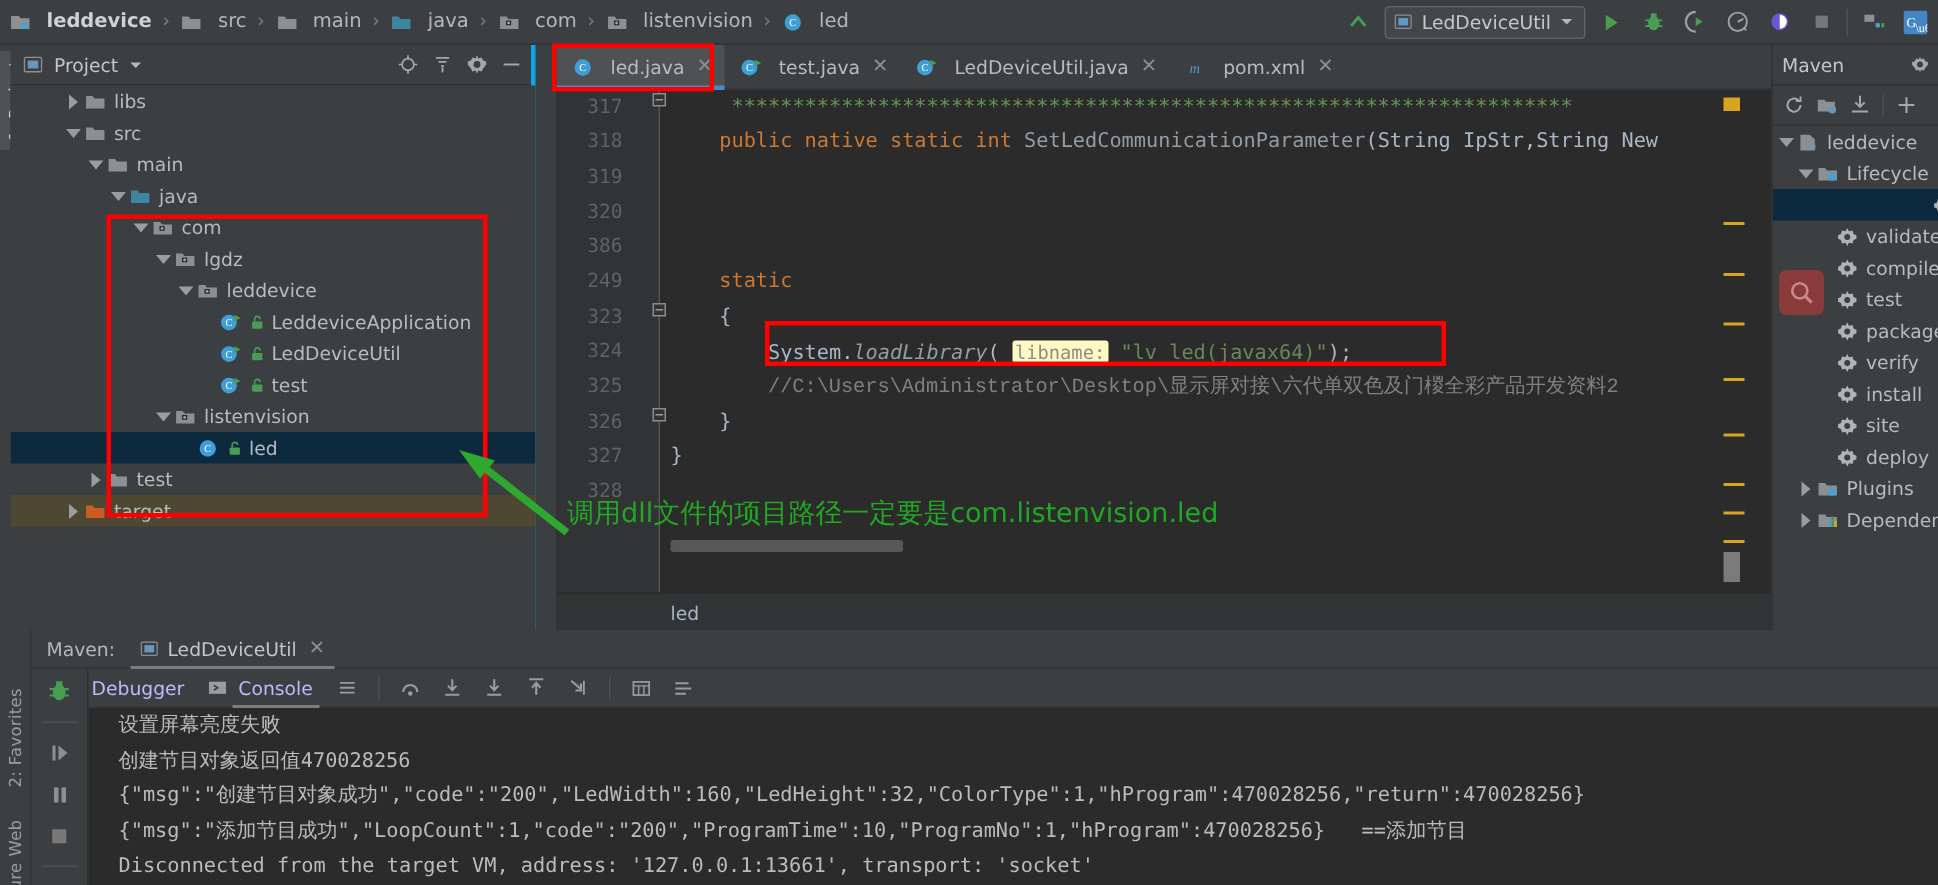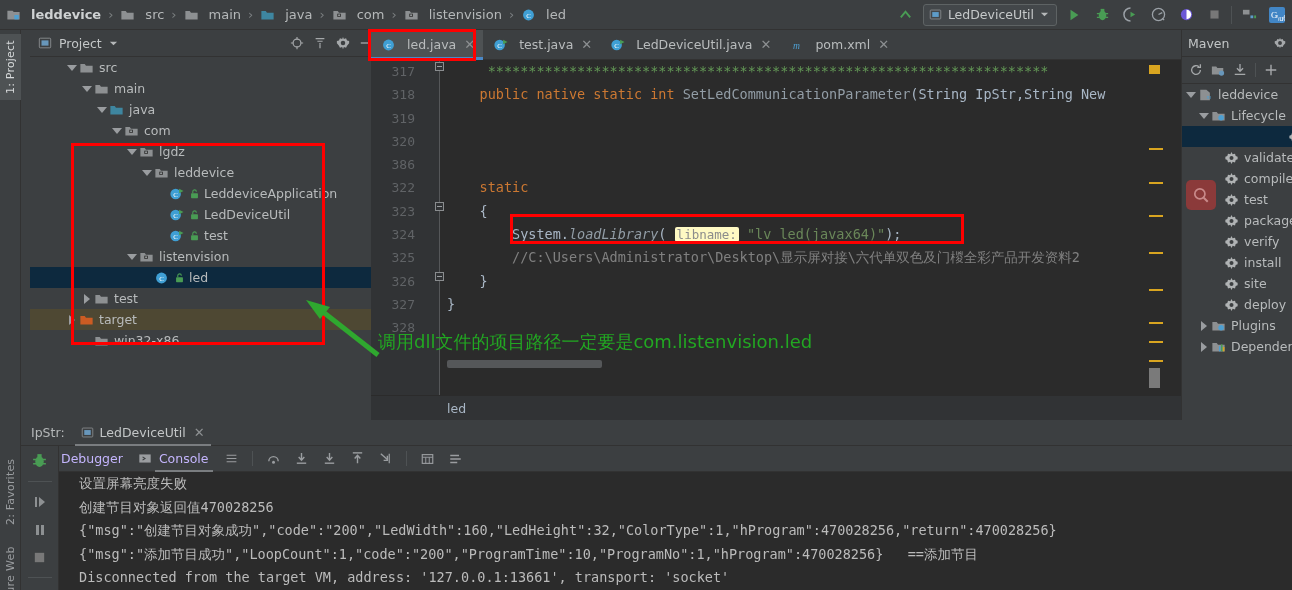--- a/index.html
+++ b/index.html
@@ -42,22 +42,22 @@
     position:absolute; left:0; width:21px;
     writing-mode: vertical-rl; text-orientation: mixed;
     font-size:11px; color:#9a9da0; letter-spacing:.2px;
     display:flex; align-items:center; justify-content:center;
     transform: rotate(180deg);
   }
   .vtab.sel { background:#4e5254; color:#d6d9da; }
 
   
   .projpanel {
-    position:absolute; left:30px; top:30px; width:350px; height:390px;
-    background:#3c3f41; border-right:1px solid #0ea5e9;
+    position:absolute; left:7px; top:30px; width:350px; height:390px;
+    background:#3c3f41; border-right:3px solid #0ea5e9;
   }
   .proj-header {
     height:27px; display:flex; align-items:center; padding-left:8px;
     border-bottom:1px solid #323232;
   }
   .proj-header .ptitle { font-size:12.5px; color:#c3c6c7; margin-left:7px; }
   .proj-header .ptools { margin-left:auto; display:flex; align-items:center; gap:9px; padding-right:6px; }
   .tree { position:absolute; left:0; top:27px; width:350px; height:363px; background:#3c3f41; overflow:hidden; }
   .row { height:21px; display:flex; align-items:center; font-size:12.5px; color:#b8bbbc; white-space:nowrap; }
   .row.sel { background:#0d293e; }
@@ -106,21 +106,21 @@
 
   .codetext {
     position:absolute; left:76px; top:0; right:0; height:335px;
     font-family:"DejaVu Sans Mono","Liberation Mono",monospace;
     font-size:13.5px; color:#a9b7c6; white-space:pre; overflow:hidden;
   }
   .cl { height:23.3px; line-height:23.3px; }
   .kw { color:#cc7832; }
   .mth { color:#929da6; }
   .str { color:#6a8759; }
-  .cmt { color:#808080; }
+  .cmt { color:#808080;font-family:Liberation Mono, monospace; }
   .punc { color:#a9b7c6; }
   .doc { color:#629755; }
   .hint { background:#fef9c3; color:#8c8c8c; border-radius:2px; padding:0 2px; font-size:12.5px; }
 
   .markline { position:absolute; left:778px; width:14px; height:2px; background:#d9a520; }
 
   .bcbar {
     position:absolute; left:0; bottom:0; width:810px; height:25px; background:#313335;
     border-top:1px solid #2b2b2b; display:flex; align-items:center; padding-left:76px;
     font-size:12.5px; color:#a9b7c6;
@@ -343,20 +343,28 @@
             <circle cx="8" cy="8" r="2.6" fill="#3c3f41"></circle>
           </svg>
         <svg width="14" height="14" viewBox="0 0 16 16">
             <path d="M2 8 H14" stroke="#a5a8aa" stroke-width="1.5"></path>
           </svg>
       </div>
     </div>
     <div class="tree" id="projtree">
         <div class="row">
           <span style="display:inline-block;width:36px;flex:0 0 36px;"></span>
+          <span class="arrow right"></span>
+          <svg class="ficon" viewBox="0 0 16 16">
+            <path d="M1 3.5 h5 l1.4 1.8 H15 V13 H1 Z" fill="#8d9092"></path>
+          </svg>
+          <span class="lbl">libs</span>
+        </div>
+        <div class="row">
+          <span style="display:inline-block;width:36px;flex:0 0 36px;"></span>
           <span class="arrow down"></span>
           <svg class="ficon" viewBox="0 0 16 16">
             <path d="M1 3.5 h5 l1.4 1.8 H15 V13 H1 Z" fill="#8d9092"></path>
           </svg>
           <span class="lbl">src</span>
         </div>
         <div class="row">
           <span style="display:inline-block;width:51px;flex:0 0 51px;"></span>
           <span class="arrow down"></span>
           <svg class="ficon" viewBox="0 0 16 16">
@@ -475,28 +483,20 @@
           </svg>
           <span class="lbl">test</span>
         </div>
         <div class="row target">
           <span style="display:inline-block;width:36px;flex:0 0 36px;"></span>
           <span class="arrow right"></span>
           <svg class="ficon" viewBox="0 0 16 16">
             <path d="M1 3.5 h5 l1.4 1.8 H15 V13 H1 Z" fill="#cc5c23"></path>
           </svg>
           <span class="lbl">target</span>
-        </div>
-        <div class="row">
-          <span style="display:inline-block;width:51px;flex:0 0 51px;"></span>
-          <span class="arrow"></span>
-          <svg class="ficon" viewBox="0 0 16 16">
-            <path d="M1 3.5 h5 l1.4 1.8 H15 V13 H1 Z" fill="#8d9092"></path>
-          </svg>
-          <span class="lbl">win32-x86</span>
         </div>
       </div>
   </div>
 
   <div class="editor">
     <div class="tabbar" id="edtabs">
         <div class="tab active">
           <svg class="ficon" viewBox="0 0 16 16">
             <circle cx="8" cy="8" r="6.2" fill="#3f9fd4"></circle>
             <text x="8" y="11" font-size="8" fill="#ffffff" text-anchor="middle" font-family="serif">C</text>
@@ -530,21 +530,21 @@
           <span class="tabclose">✕</span>
         </div>
       </div>
     <div class="codearea">
       <div class="gutter" id="gutter">
           <div class="gline">317</div>
           <div class="gline">318</div>
           <div class="gline">319</div>
           <div class="gline">320</div>
           <div class="gline">386</div>
-          <div class="gline">322</div>
+          <div class="gline">249</div>
           <div class="gline">323</div>
           <div class="gline">324</div>
           <div class="gline">325</div>
           <div class="gline">326</div>
           <div class="gline">327</div>
           <div class="gline">328</div>
         </div>
       <div class="foldcol">
         <div class="foldline" style="top:0;height:335px;"></div>
         <div class="foldbox" style="top:2px;"></div>
@@ -722,21 +722,21 @@
     <div class="searchbadge">
       <svg width="18" height="18" viewBox="0 0 16 16">
           <circle cx="7" cy="7" r="4.5" stroke="#c98a8a" stroke-width="1.5" fill="none"></circle>
           <path d="M10.4 10.4 L14 14" stroke="#c98a8a" stroke-width="1.8"></path>
         </svg>
     </div>
   </div>
 
   <div class="debug">
     <div class="dbg-title">
-      <span class="lab">IpStr:</span>
+      <span class="lab">Maven:</span>
       <div class="dbg-tab">
         <svg width="13" height="13" viewBox="0 0 16 16">
             <rect x="1.5" y="2.5" width="13" height="11" rx="1" stroke="#8d9092" fill="none"></rect>
             <rect x="4" y="5" width="8" height="6" fill="#6897bb"></rect>
           </svg>
         <span>LedDeviceUtil</span>
         <span class="tabclose">✕</span>
       </div>
     </div>
     <div class="dbg-toolbar">

